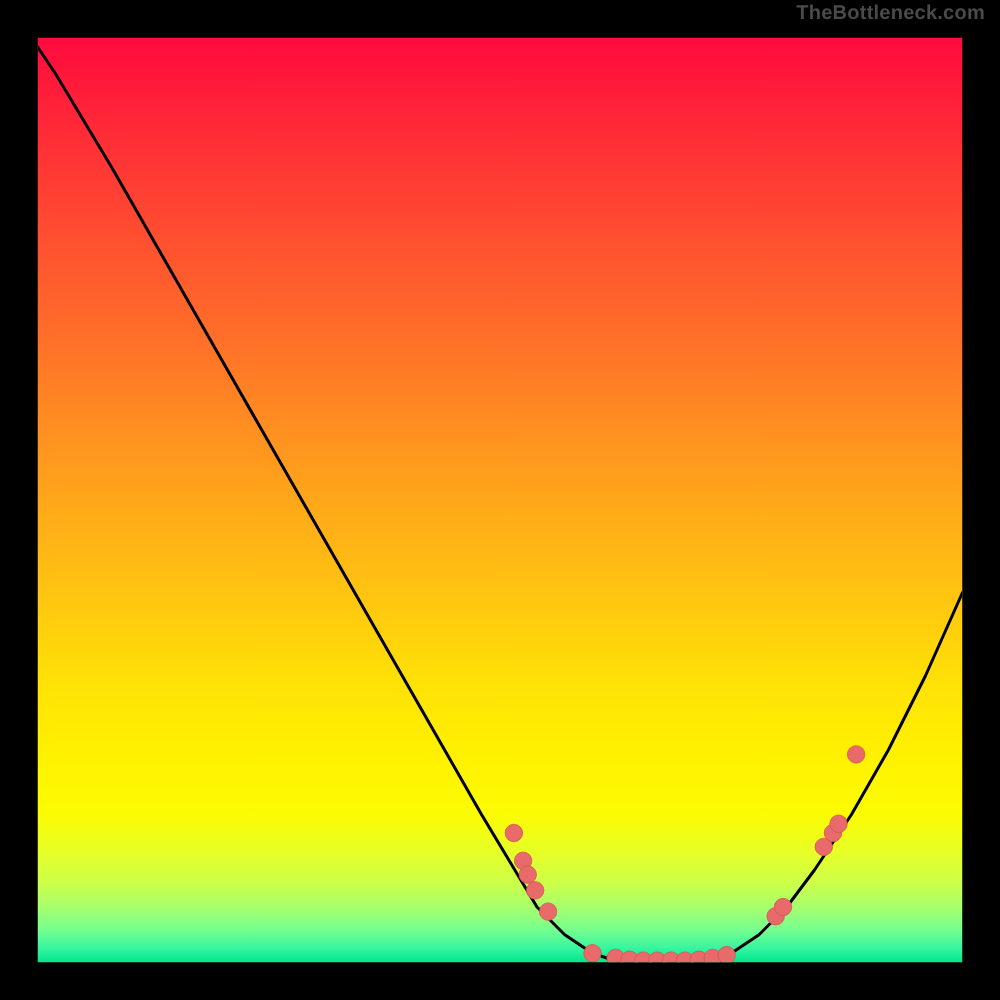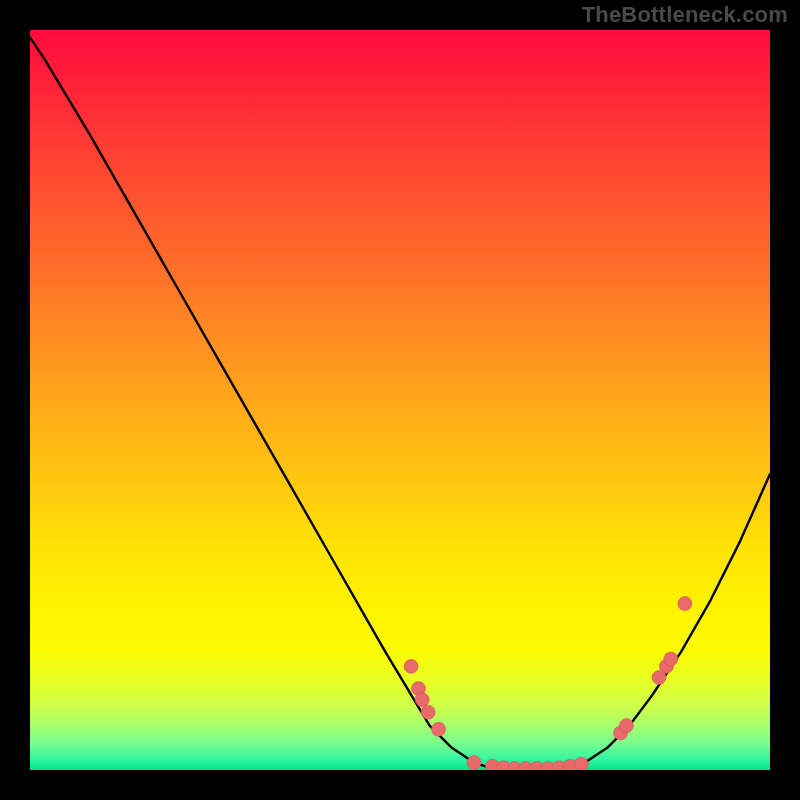--- a/index.html
+++ b/index.html
@@ -15,21 +15,21 @@
     width: 800px;
     height: 800px;
     background: #000;
     position: relative;
   }
   .watermark {
     position: absolute;
     top: 2px;
     right: 12px;
     color: #4a4a4a;
-    font-size: 22px;
+    font-size: 16px;
     font-weight: 600;
     letter-spacing: 0.2px;
     user-select: none;
     z-index: 10;
   }
   .plot {
     position: absolute;
     left: 30px;
     top: 30px;
     width: 740px;

